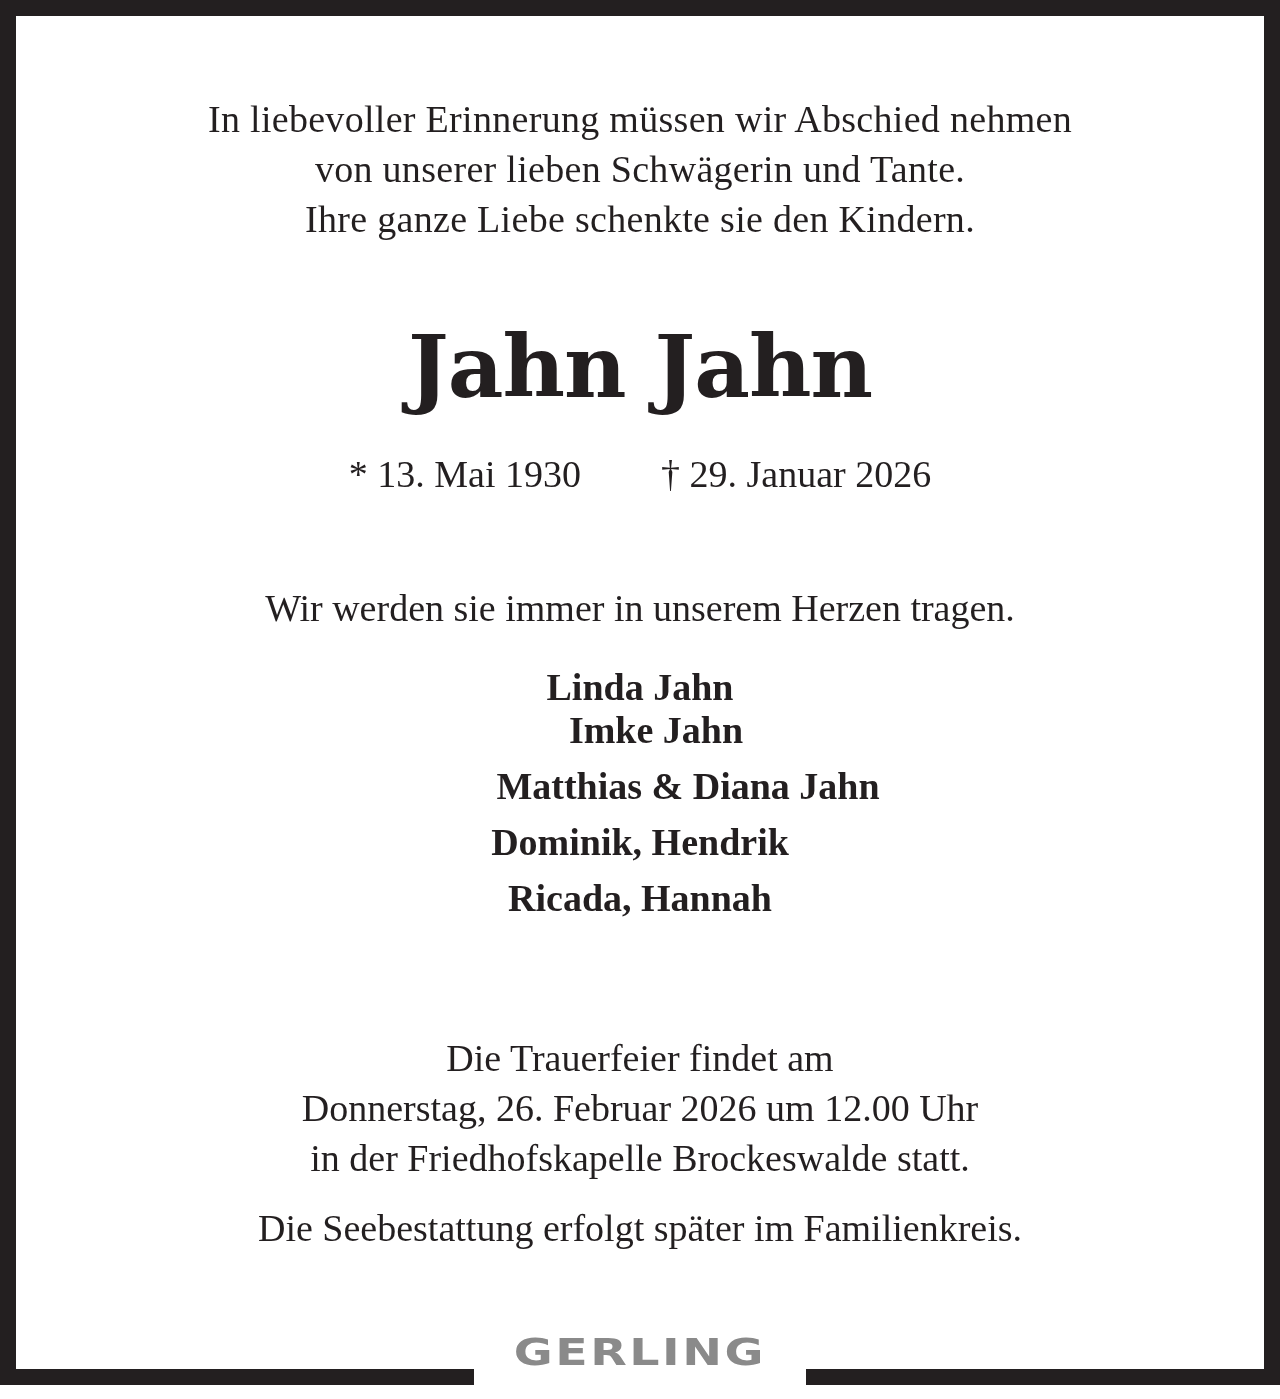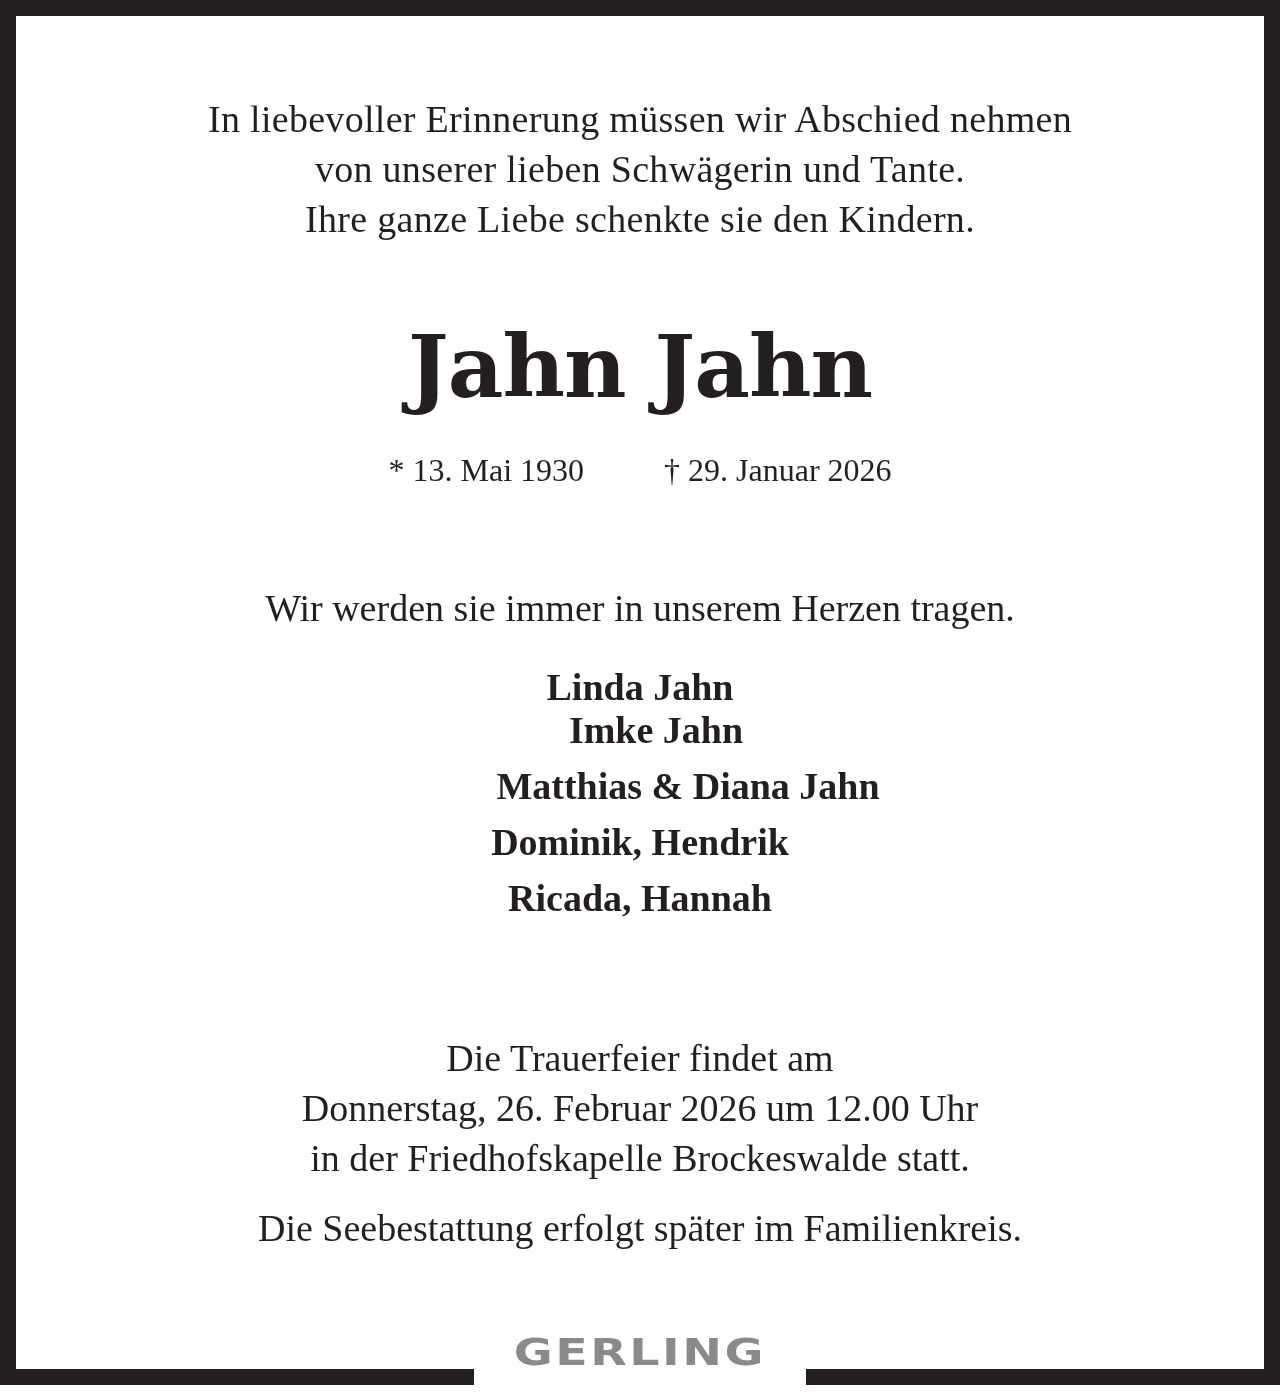--- a/index.html
+++ b/index.html
@@ -8,21 +8,21 @@
     .frame-left { position: absolute; left: 0; top: 0; width: 16px; height: 1385px; background: #231f20; }
     .frame-right { position: absolute; left: 1264px; top: 0; width: 16px; height: 1385px; background: #231f20; }
     .frame-bottom-left { position: absolute; left: 0; top: 1369px; width: 474px; height: 16px; background: #231f20; }
     .frame-bottom-right { position: absolute; left: 806px; top: 1369px; width: 474px; height: 16px; background: #231f20; }
 
     .content { position: absolute; left: 16px; top: 16px; width: 1248px; text-align: center; color: #231f20; font-family: "DejaVu Serif", "Liberation Serif", serif; }
     .line { position: absolute; left: 0; width: 1248px; text-align: center; white-space: nowrap; }
 
     .intro { font-family: "Liberation Serif", serif; font-size: 38px; line-height: 50px; letter-spacing: 0.3px; }
     .name { font-family: "DejaVu Serif", serif; font-weight: bold; font-size: 86px; letter-spacing: -1px; }
-    .dates { font-family: "Liberation Serif", serif; font-size: 32px; }
+    .dates { font-family: "Liberation Serif", serif; font-size: 38px; }
     .dates span { display: inline-block; }
     .dates .gap { width: 80px; }
     .motto { font-family: Liberation Serif, serif; font-size: 38px; }
     .mourner { font-family: "Liberation Serif", serif; font-weight: bold; font-size: 38px; }
     .service { font-family: "Liberation Serif", serif; font-size: 38px; }
 
     .logo { position: absolute; left: 474px; top: 1332px; width: 332px; text-align: center; }
     .logo-main { font-family: "DejaVu Sans", sans-serif; font-weight: bold; font-size: 38px; color: #8a8a8a; letter-spacing: 2px; line-height: 40px; transform: scaleX(1.25); display: inline-block; }
     .logo-sub { font-family: "Liberation Serif", serif; font-size: 24px; color: #231f20; letter-spacing: 3px; line-height: 26px; margin-top: -2px; }
   </style>

